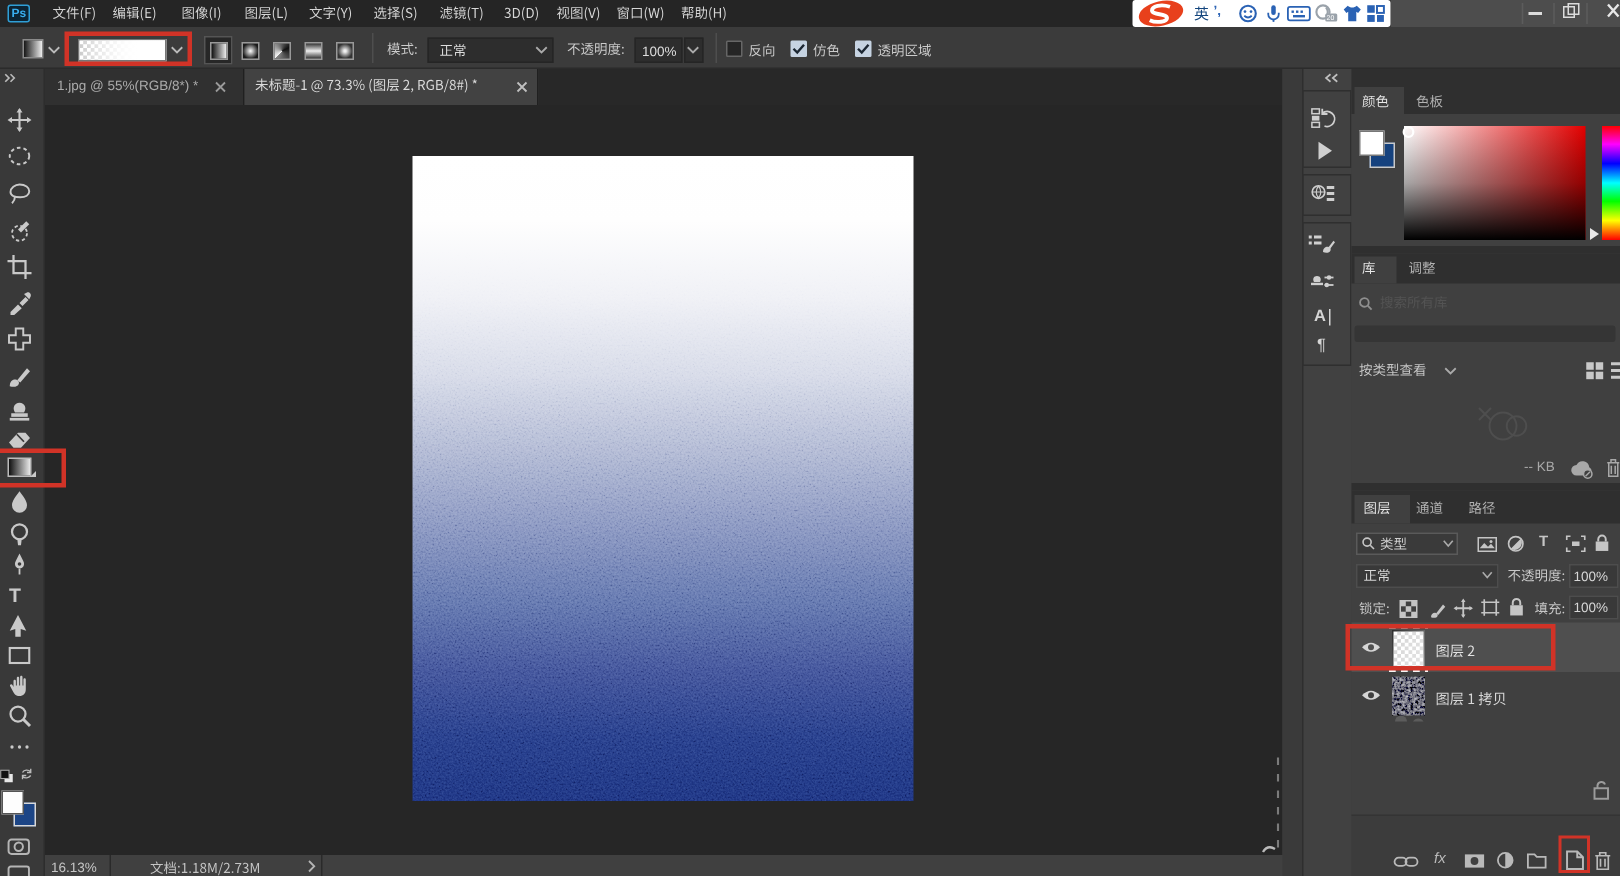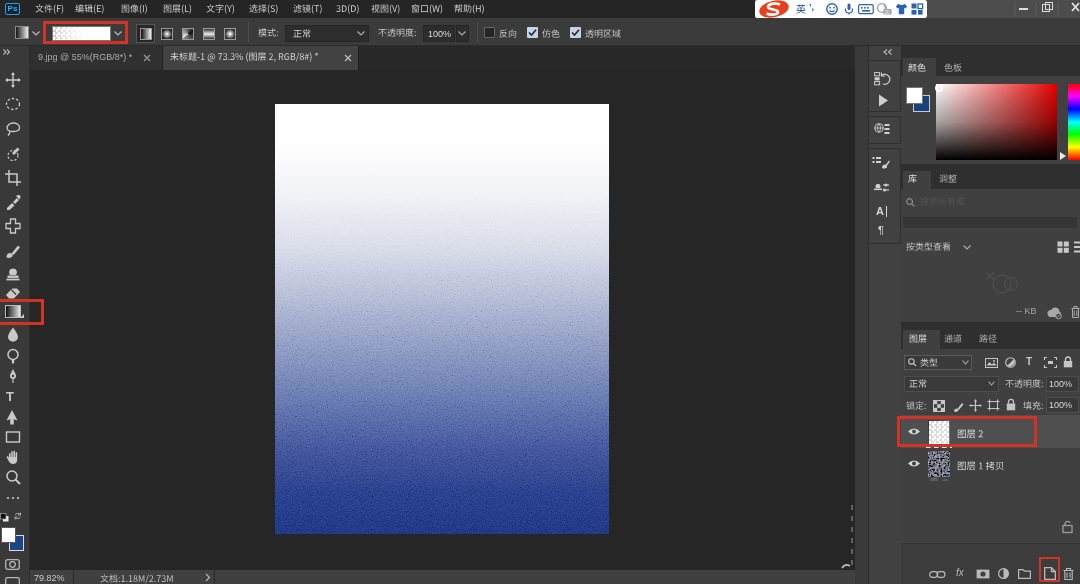--- a/index.html
+++ b/index.html
@@ -235,21 +235,21 @@
     <div style="position:absolute;left:1px;top:527px;width:15px;height:16px;background:#fdfdfd;border:1px solid #555"></div>
     <svg style="position:absolute;left:5px;top:559px;overflow:visible" width="15" height="11" viewBox="0 0 15 11">
       <rect x="0.7" y="0.7" width="13.6" height="9.6" rx="2" fill="none" stroke="#b5b5b5" stroke-width="1.3"></rect>
       <circle cx="7.5" cy="5.5" r="2.8" fill="none" stroke="#b5b5b5" stroke-width="1.3"></circle>
     </svg>
     <svg style="position:absolute;left:5px;top:577px;overflow:visible" width="15" height="7" viewBox="0 0 15 7">
       <rect x="0.7" y="0.7" width="13.6" height="10" rx="1.5" fill="none" stroke="#b5b5b5" stroke-width="1.3"></rect>
     </svg>
     <div style="position:absolute;left:30px;top:46px;width:825px;height:24px;background:#282828"></div>
     <div style="position:absolute;left:30px;top:46px;width:133px;height:24px;background:#303030;border-right:1px solid #202020"></div>
-    <div style="position:absolute;left:38px;top:52px;font-size:9px;color:#ababab;line-height:11px;white-space:pre;">9.jpg @ 55%(RGB/8*) *</div>
+    <div style="position:absolute;left:38px;top:52px;font-size:9px;color:#ababab;line-height:11px;white-space:pre;">1.jpg @ 55%(RGB/8*) *</div>
     <svg style="position:absolute;left:143px;top:54px;overflow:visible" width="8" height="8" viewBox="0 0 8 8">
       <path d="M1 1 L7 7 M7 1 L1 7" stroke="#9a9a9a" stroke-width="1.2"></path>
     </svg>
     <div style="position:absolute;left:163px;top:46px;width:196px;height:24px;background:#424242;border-right:1px solid #202020"></div>
     <div style="position:absolute;left:170px;top:52px;line-height:0;"><svg width="148.6" height="9" viewBox="0 0 16515 1000" style="overflow:visible">
         <path d="M459 41V204H133V278H459V451H62V525H416C326 654 174 779 34 841C51 856 76 885 89 904C221 836 362 717 459 584V960H538V580C636 714 778 838 911 905C924 885 949 855 966 840C826 779 673 654 581 525H942V451H538V278H874V204H538V41ZM1466 116V187H1902V116ZM1779 555C1826 655 1873 785 1888 864L1957 839C1940 760 1892 633 1843 535ZM1491 538C1465 644 1420 751 1364 823C1381 831 1411 852 1425 862C1479 786 1529 669 1560 553ZM1422 355V426H1636V862C1636 875 1632 879 1617 880C1604 880 1557 881 1505 879C1515 902 1526 934 1529 956C1599 956 1645 954 1674 942C1703 929 1712 906 1712 863V426H1956V355ZM1202 40V252H1049V322H1186C1153 446 1088 590 1024 665C1038 684 1058 715 1066 735C1116 671 1165 566 1202 458V959H1277V436C1311 485 1351 547 1368 579L1412 520C1392 492 1306 382 1277 349V322H1408V252H1277V40ZM2176 265H2380V341H2176ZM2176 137H2380V212H2176ZM2108 82V396H2450V82ZM2695 350C2688 609 2668 737 2458 803C2471 815 2488 838 2494 853C2722 777 2751 632 2758 350ZM2730 694C2793 739 2870 805 2908 847L2954 801C2914 760 2835 697 2774 654ZM2124 578C2119 723 2100 843 2033 921C2049 929 2077 948 2088 958C2125 910 2149 852 2164 782C2254 915 2401 938 2614 938H2936C2940 919 2952 889 2963 874C2905 876 2660 876 2615 876C2495 875 2395 869 2317 837V694H2483V636H2317V529H2501V470H2049V529H2252V799C2222 775 2197 744 2178 704C2183 666 2186 625 2188 582ZM2540 244V665H2603V301H2841V661H2907V244H2719C2731 216 2744 181 2757 147H2955V86H2499V147H2681C2672 180 2661 216 2650 244ZM3046 635H3302V565H3046ZM3435 880H3837V804H3690V147H3620C3580 170 3533 187 3468 199V257H3599V804H3435ZM4575 1053C4653 1053 4723 1035 4788 996L4763 942C4714 971 4651 992 4582 992C4392 992 4249 868 4249 650C4249 389 4442 219 4641 219C4844 219 4951 351 4951 532C4951 676 4871 763 4800 763C4739 763 4717 720 4739 631L4783 408H4723L4710 454H4708C4687 417 4657 399 4619 399C4488 399 4403 540 4403 658C4403 760 4462 817 4538 817C4588 817 4638 783 4674 740H4677C4684 797 4731 825 4792 825C4893 825 5015 723 5015 528C5015 308 4873 158 4649 158C4399 158 4182 354 4182 653C4182 914 4357 1053 4575 1053ZM4556 754C4511 754 4477 725 4477 653C4477 568 4532 463 4619 463C4650 463 4670 475 4691 510L4660 687C4621 734 4587 754 4556 754ZM5494 880H5589C5601 593 5632 422 5804 202V147H5345V225H5701C5557 425 5507 602 5494 880ZM6114 893C6245 893 6350 815 6350 684C6350 583 6281 519 6195 498V493C6273 466 6325 406 6325 317C6325 201 6235 134 6111 134C6027 134 5962 171 5907 221L5956 279C5998 237 6049 208 6108 208C6185 208 6232 254 6232 324C6232 403 6181 464 6029 464V534C6199 534 6257 592 6257 681C6257 765 6196 817 6108 817C6025 817 5970 777 5927 733L5880 792C5928 845 6000 893 6114 893ZM6545 893C6581 893 6611 865 6611 824C6611 782 6581 754 6545 754C6508 754 6479 782 6479 824C6479 865 6508 893 6545 893ZM6947 893C7078 893 7183 815 7183 684C7183 583 7114 519 7028 498V493C7106 466 7158 406 7158 317C7158 201 7068 134 6944 134C6860 134 6795 171 6740 221L6789 279C6831 237 6882 208 6941 208C7018 208 7065 254 7065 324C7065 403 7014 464 6862 464V534C7032 534 7090 592 7090 681C7090 765 7029 817 6941 817C6858 817 6803 777 6760 733L6713 792C6761 845 6833 893 6947 893ZM7444 596C7545 596 7611 511 7611 363C7611 217 7545 134 7444 134C7344 134 7278 217 7278 363C7278 511 7344 596 7444 596ZM7444 540C7386 540 7347 480 7347 363C7347 246 7386 190 7444 190C7502 190 7541 246 7541 363C7541 480 7502 540 7444 540ZM7465 893H7527L7932 134H7870ZM7955 893C8055 893 8121 809 8121 661C8121 514 8055 431 7955 431C7855 431 7789 514 7789 661C7789 809 7855 893 7955 893ZM7955 837C7897 837 7857 778 7857 661C7857 544 7897 487 7955 487C8012 487 8053 544 8053 661C8053 778 8012 837 7955 837ZM8623 1076 8679 1051C8593 909 8552 739 8552 569C8552 400 8593 231 8679 88L8623 62C8531 212 8476 373 8476 569C8476 766 8531 927 8623 1076ZM9097 601C9177 618 9279 653 9335 681L9366 630C9310 604 9209 571 9129 555ZM8997 728C9135 745 9308 785 9404 819L9437 763C9340 731 9167 692 9032 677ZM8806 84V960H8878V918H9564V960H9639V84ZM8878 851V152H9564V851ZM9136 172C9086 254 9000 332 8914 383C8930 393 8956 416 8967 428C8997 408 9028 384 9059 357C9089 389 9126 419 9166 446C9081 486 8985 516 8896 534C8909 548 8925 577 8932 595C9030 572 9135 535 9230 484C9313 529 9408 563 9503 584C9512 566 9531 540 9545 527C9457 511 9369 484 9291 448C9366 399 9429 342 9471 274L9428 249L9417 252H9158C9173 233 9187 214 9199 194ZM9100 317 9107 310H9366C9330 349 9282 384 9228 415C9177 386 9133 353 9100 317ZM10026 424V491H10595V424ZM9931 153H10533V273H9931ZM9855 88V381C9855 540 9846 763 9753 920C9772 927 9805 946 9820 958C9917 794 9931 549 9931 381V338H10608V88ZM10010 944C10041 932 10089 928 10525 899C10540 925 10554 950 10564 969L10633 935C10599 874 10528 768 10473 691L10408 718C10434 754 10462 797 10488 839L10102 862C10155 806 10209 735 10255 662H10665V596H9961V662H10160C10116 738 10060 808 10042 828C10020 853 10000 871 9983 874C9992 893 10005 929 10010 944ZM10990 880H11451V801H11248C11211 801 11166 805 11128 808C11300 645 11416 496 11416 349C11416 219 11333 134 11202 134C11109 134 11045 176 10986 241L11039 293C11080 244 11131 208 11191 208C11282 208 11326 269 11326 353C11326 479 11220 625 10990 826ZM11576 1070C11666 1032 11722 957 11722 861C11722 794 11693 754 11645 754C11608 754 11576 778 11576 818C11576 858 11607 882 11643 882L11654 881C11653 941 11616 989 11554 1016ZM12196 495V222H12319C12434 222 12497 256 12497 352C12497 448 12434 495 12319 495ZM12506 880H12610L12424 559C12523 535 12589 467 12589 352C12589 200 12482 147 12333 147H12104V880H12196V569H12328ZM13027 893C13125 893 13206 857 13253 808V500H13012V577H13168V769C13139 796 13088 812 13036 812C12879 812 12791 696 12791 511C12791 328 12887 215 13035 215C13108 215 13156 246 13193 284L13243 224C13201 180 13134 134 13032 134C12838 134 12696 277 12696 514C12696 752 12834 893 13027 893ZM13428 880H13661C13825 880 13939 809 13939 665C13939 565 13877 507 13790 490V485C13859 463 13897 399 13897 326C13897 197 13793 147 13645 147H13428ZM13520 458V220H13633C13748 220 13806 252 13806 338C13806 413 13755 458 13629 458ZM13520 806V530H13648C13777 530 13848 571 13848 662C13848 761 13774 806 13648 806ZM13995 1059H14062L14361 86H14295ZM14656 893C14793 893 14885 810 14885 704C14885 603 14826 548 14762 511V506C14805 472 14859 406 14859 329C14859 216 14783 136 14658 136C14544 136 14457 211 14457 322C14457 399 14503 454 14556 491V495C14489 531 14422 600 14422 698C14422 811 14520 893 14656 893ZM14706 482C14619 448 14540 409 14540 322C14540 251 14589 204 14657 204C14735 204 14781 261 14781 334C14781 388 14755 438 14706 482ZM14657 825C14569 825 14503 768 14503 690C14503 620 14545 562 14604 524C14708 566 14798 602 14798 701C14798 774 14742 825 14657 825ZM15032 880H15091L15119 651H15267L15240 880H15300L15327 651H15431V588H15335L15356 422H15453V359H15363L15389 154H15329L15303 359H15154L15180 154H15121L15095 359H14993V422H15088L15067 588H14971V651H15059ZM15126 588 15147 422H15296L15275 588ZM15585 1076C15677 927 15732 766 15732 569C15732 373 15677 212 15585 62L15528 88C15614 231 15657 400 15657 569C15657 739 15614 909 15528 1051ZM16202 409 16282 314 16360 409 16404 378 16340 273 16449 227 16432 176 16318 204 16308 84H16254L16244 205L16130 176L16113 227L16221 273L16158 378Z" fill="#dcdcdc"></path>
       </svg></div>
     <svg style="position:absolute;left:344px;top:54px;overflow:visible" width="8" height="8" viewBox="0 0 8 8">
       <path d="M1 1 L7 7 M7 1 L1 7" stroke="#c0c0c0" stroke-width="1.2"></path>
     </svg>
@@ -262,21 +262,21 @@
       </filter>
       <rect width="334" height="430" filter="url(#nz)" opacity="0.55"></rect>
     </svg>
     <svg style="position:absolute;left:851px;top:505px;overflow:visible" width="2" height="62" viewBox="0 0 2 62">
       <line x1="1" y1="0" x2="1" y2="62" stroke="#cfcfcf" stroke-width="1.4" stroke-dasharray="5 6" opacity="0.5"></line>
     </svg>
     <svg style="position:absolute;left:841px;top:562px;overflow:visible" width="10" height="8" viewBox="0 0 10 8">
       <path d="M1 6 Q4 1 9 4" stroke="#e0e0e0" stroke-width="1.6" fill="none" opacity="0.8"></path>
     </svg>
     <div style="position:absolute;left:30px;top:570px;width:825px;height:14px;background:#404040"></div>
-    <div style="position:absolute;left:34px;top:573px;font-size:9px;color:#c6c6c6;line-height:11px;white-space:pre;">79.82%</div>
+    <div style="position:absolute;left:34px;top:573px;font-size:9px;color:#c6c6c6;line-height:11px;white-space:pre;">16.13%</div>
     <div style="position:absolute;left:73px;top:570px;width:1px;height:14px;background:#2a2a2a"></div>
     <div style="position:absolute;left:100px;top:574px;line-height:0;"><svg width="73.6" height="9" viewBox="0 0 8180 1000" style="overflow:visible">
         <path d="M423 57C453 106 485 173 497 214L580 187C566 146 531 81 501 33ZM50 216V290H206C265 442 344 573 447 680C337 772 202 840 36 887C51 905 75 940 83 958C250 904 389 832 502 734C615 834 751 908 915 953C928 932 950 900 967 884C807 844 671 773 560 679C661 576 738 448 796 290H954V216ZM504 627C410 532 336 418 284 290H711C661 425 592 536 504 627ZM1851 104C1830 178 1788 283 1753 346L1813 365C1848 305 1891 207 1925 125ZM1397 129C1430 201 1469 298 1486 359L1551 333C1533 272 1493 179 1458 106ZM1193 40V254H1047V325H1181C1151 462 1088 620 1026 705C1038 722 1056 752 1065 772C1113 705 1159 593 1193 479V959H1264V456C1295 506 1332 568 1347 601L1393 543C1375 515 1291 398 1264 364V325H1390V254H1264V40ZM1369 817V889H1842V951H1916V409H1694V43H1621V409H1392V482H1842V611H1404V679H1842V817ZM2139 490C2175 490 2205 462 2205 420C2205 379 2175 350 2139 350C2102 350 2073 379 2073 420C2073 462 2102 490 2139 490ZM2139 893C2175 893 2205 865 2205 824C2205 782 2175 754 2139 754C2102 754 2073 782 2073 824C2073 865 2102 893 2139 893ZM2366 880H2768V804H2621V147H2551C2511 170 2464 187 2399 199V257H2530V804H2366ZM2972 893C3008 893 3038 865 3038 824C3038 782 3008 754 2972 754C2935 754 2906 782 2906 824C2906 865 2935 893 2972 893ZM3199 880H3601V804H3454V147H3384C3344 170 3297 187 3232 199V257H3363V804H3199ZM3946 893C4083 893 4175 810 4175 704C4175 603 4116 548 4052 511V506C4095 472 4149 406 4149 329C4149 216 4073 136 3948 136C3834 136 3747 211 3747 322C3747 399 3793 454 3846 491V495C3779 531 3712 600 3712 698C3712 811 3810 893 3946 893ZM3996 482C3909 448 3830 409 3830 322C3830 251 3879 204 3947 204C4025 204 4071 261 4071 334C4071 388 4045 438 3996 482ZM3947 825C3859 825 3793 768 3793 690C3793 620 3835 562 3894 524C3998 566 4088 602 4088 701C4088 774 4032 825 3947 825ZM4322 880H4405V474C4405 411 4399 322 4393 258H4397L4456 425L4595 806H4657L4795 425L4854 258H4858C4853 322 4846 411 4846 474V880H4932V147H4821L4681 539C4664 589 4649 641 4630 692H4626C4608 641 4592 589 4573 539L4433 147H4322ZM5044 1059H5111L5410 86H5344ZM5469 880H5930V801H5727C5690 801 5645 805 5607 808C5779 645 5895 496 5895 349C5895 219 5812 134 5681 134C5588 134 5524 176 5465 241L5518 293C5559 244 5610 208 5670 208C5761 208 5805 269 5805 353C5805 479 5699 625 5469 826ZM6119 893C6155 893 6185 865 6185 824C6185 782 6155 754 6119 754C6082 754 6053 782 6053 824C6053 865 6082 893 6119 893ZM6456 880H6551C6563 593 6594 422 6766 202V147H6307V225H6663C6519 425 6469 602 6456 880ZM7076 893C7207 893 7312 815 7312 684C7312 583 7243 519 7157 498V493C7235 466 7287 406 7287 317C7287 201 7197 134 7073 134C6989 134 6924 171 6869 221L6918 279C6960 237 7011 208 7070 208C7147 208 7194 254 7194 324C7194 403 7143 464 6991 464V534C7161 534 7219 592 7219 681C7219 765 7158 817 7070 817C6987 817 6932 777 6889 733L6842 792C6890 845 6962 893 7076 893ZM7469 880H7552V474C7552 411 7546 322 7540 258H7544L7603 425L7742 806H7804L7942 425L8001 258H8005C8000 322 7993 411 7993 474V880H8079V147H7968L7828 539C7811 589 7796 641 7777 692H7773C7755 641 7739 589 7720 539L7580 147H7469Z" fill="#c6c6c6"></path>
       </svg></div>
     <svg style="position:absolute;left:205px;top:573px;overflow:visible" width="6" height="9" viewBox="0 0 6 9">
       <path d="M1 1 L4.5 4.5 L1 8" stroke="#b5b5b5" stroke-width="1.2" fill="none"></path>
     </svg>
     <div style="position:absolute;left:214px;top:570px;width:1px;height:14px;background:#2a2a2a"></div>
     <div style="position:absolute;left:855px;top:46px;width:13px;height:538px;background:#3a3a3a"></div>
     <div style="position:absolute;left:868px;top:46px;width:33px;height:538px;background:#414141;border-left:1px solid #2e2e2e"></div>

